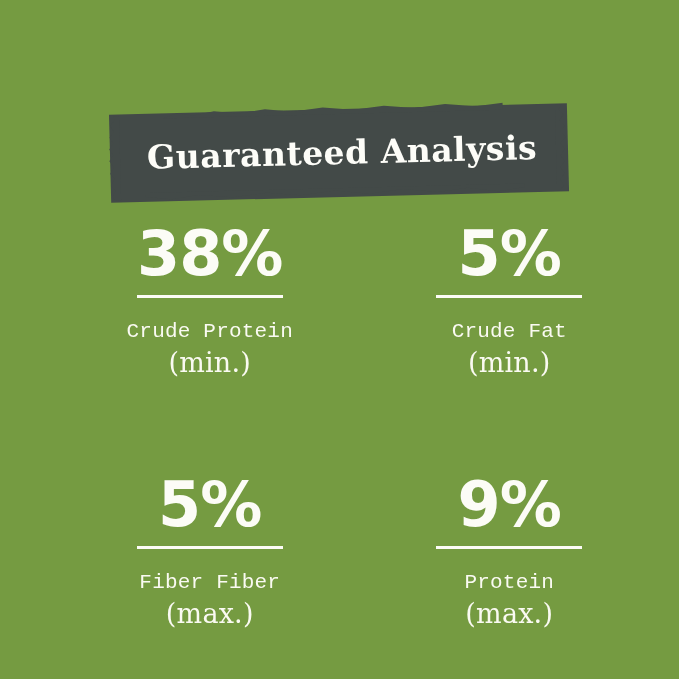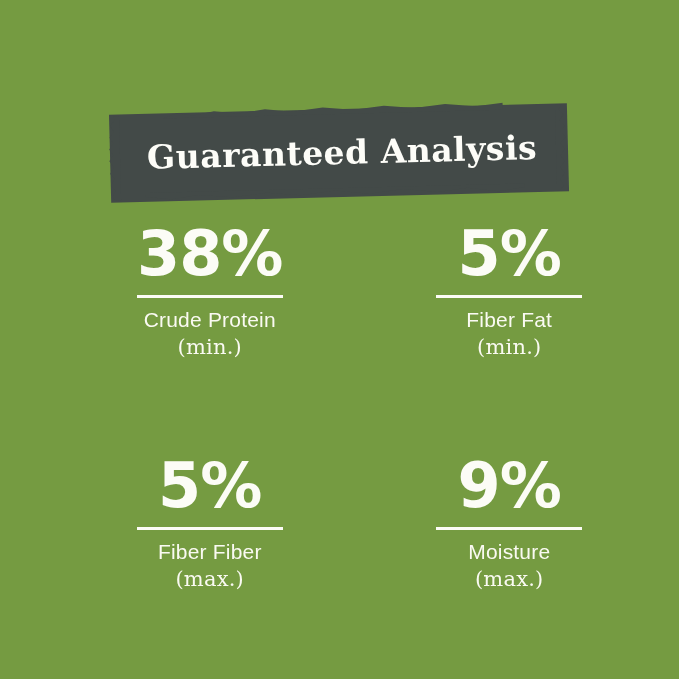--- a/index.html
+++ b/index.html
@@ -151,32 +151,32 @@
     display: flex;
     align-items: center;
   }
   .stat-rule {
     width: 146px;
     height: 3px;
     background: #FCFCF6;
     margin-top: 9px;
   }
   .stat-label {
-    font-family: Liberation Sans, sans-serif;
+    font-family: Liberation Mono, monospace;
     color: #FAFAF2;
     font-size: 21px;
     line-height: 1.25;
-    margin-top: 9px;
+    margin-top: 21px;
     letter-spacing: 0.2px;
     white-space: nowrap;
   }
   .stat-qual {
     font-family: "DejaVu Serif", "Liberation Serif", serif;
     color: #FAFAF2;
-    font-size: 21px;
+    font-size: 27px;
     line-height: 1.25;
     margin-top: 1px;
     letter-spacing: 0.2px;
     white-space: nowrap;
   }
 </style>
 </head>
 <body>
 
 <div id="page">
@@ -197,34 +197,34 @@
     <div class="stat-row row-1">
       <div class="stat-cell col-left">
         <div class="stat-value">38%</div>
         <div class="stat-rule"></div>
         <div class="stat-label">Crude Protein</div>
         <div class="stat-qual">(min.)</div>
       </div>
       <div class="stat-cell col-right">
         <div class="stat-value">5%</div>
         <div class="stat-rule"></div>
-        <div class="stat-label">Fiber Fat</div>
+        <div class="stat-label">Crude Fat</div>
         <div class="stat-qual">(min.)</div>
       </div>
     </div>
 
     <div class="stat-row row-2">
       <div class="stat-cell col-left">
         <div class="stat-value">5%</div>
         <div class="stat-rule"></div>
         <div class="stat-label">Fiber Fiber</div>
         <div class="stat-qual">(max.)</div>
       </div>
       <div class="stat-cell col-right">
         <div class="stat-value">9%</div>
         <div class="stat-rule"></div>
-        <div class="stat-label">Moisture</div>
+        <div class="stat-label">Protein</div>
         <div class="stat-qual">(max.)</div>
       </div>
     </div>
 
   </div>
 </div>
 
 </body></html>

